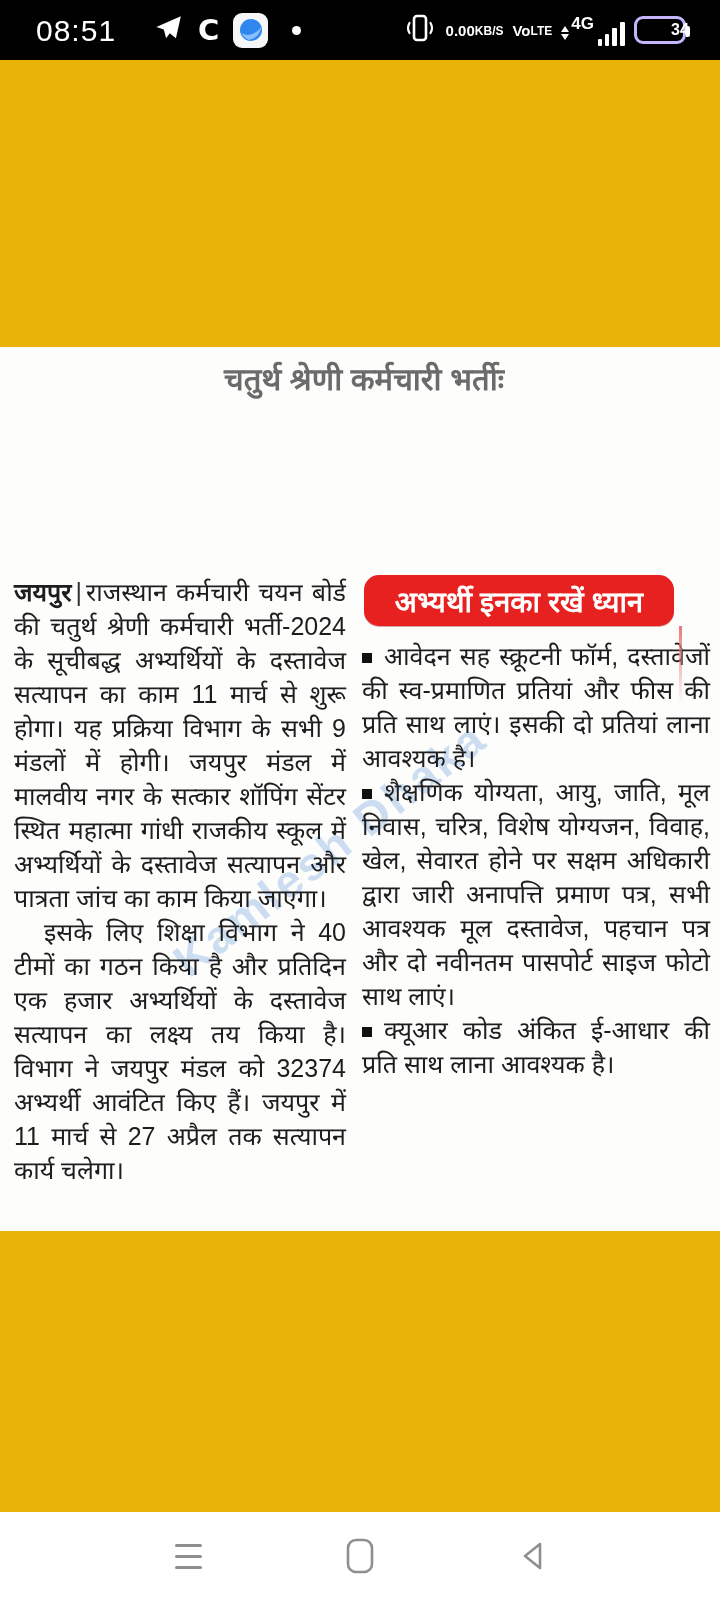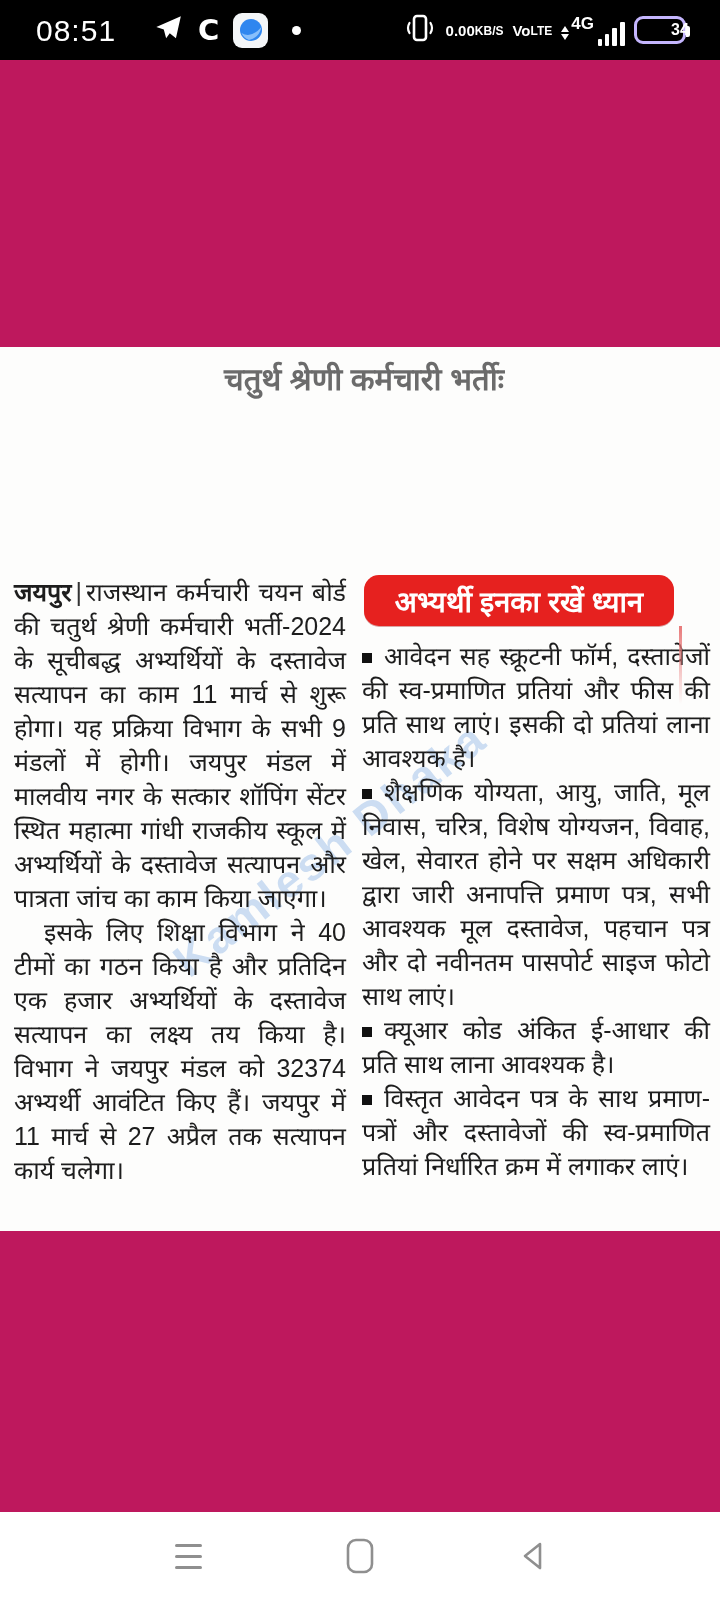--- a/index.html
+++ b/index.html
@@ -1,21 +1,21 @@
 <!DOCTYPE html>
 <html><head>
 <meta charset="utf-8">
 <style>
   * { margin: 0; padding: 0; box-sizing: border-box; }
   html, body { background: #000; }
   body { font-family: "Liberation Sans", "DejaVu Sans", sans-serif; }
   #screen {
     position: relative;
     width: 720px; height: 1600px;
-    background: #be185d;
+    background: #eab308;
     overflow: hidden;
     margin: 0 auto;
   }
 
   
   .status-bar {
     position: absolute; top: 0; left: 0; width: 720px; height: 60px;
     background: #000; color: #fff;
     display: flex; align-items: center;
   }
@@ -176,21 +176,20 @@
       </div>
 
       <div class="col-right">
         <div class="tip-title-box">
           <span class="tip-title">अभ्यर्थी इनका रखें ध्यान</span>
         </div>
         <div class="tip-edge"></div>
         <p class="tip-item"><span class="bullet-sq"></span><span>आवेदन सह स्क्रूटनी फॉर्म, दस्तावेजों की स्व-प्रमाणित प्रतियां और फीस की प्रति साथ लाएं। इसकी दो प्रतियां लाना आवश्यक है।</span></p>
         <p class="tip-item"><span class="bullet-sq"></span><span>शैक्षणिक योग्यता, आयु, जाति, मूल निवास, चरित्र, विशेष योग्यजन, विवाह, खेल, सेवारत होने पर सक्षम अधिकारी द्वारा जारी अनापत्ति प्रमाण पत्र, सभी आवश्यक मूल दस्तावेज, पहचान पत्र और दो नवीनतम पासपोर्ट साइज फोटो साथ लाएं।</span></p>
         <p class="tip-item"><span class="bullet-sq"></span><span>क्यूआर कोड अंकित ई-आधार की प्रति साथ लाना आवश्यक है।</span></p>
-        <p class="tip-item"><span class="bullet-sq"></span><span>विस्तृत आवेदन पत्र के साथ प्रमाण-पत्रों और दस्तावेजों की स्व-प्रमाणित प्रतियां निर्धारित क्रम में लगाकर लाएं।</span></p>
       </div>
 
     </div>
   </div>
 
   <div class="nav-bar">
     <div class="nav-btn nav-menu">
       <span class="hamburger">
           <span></span>
           <span></span>

